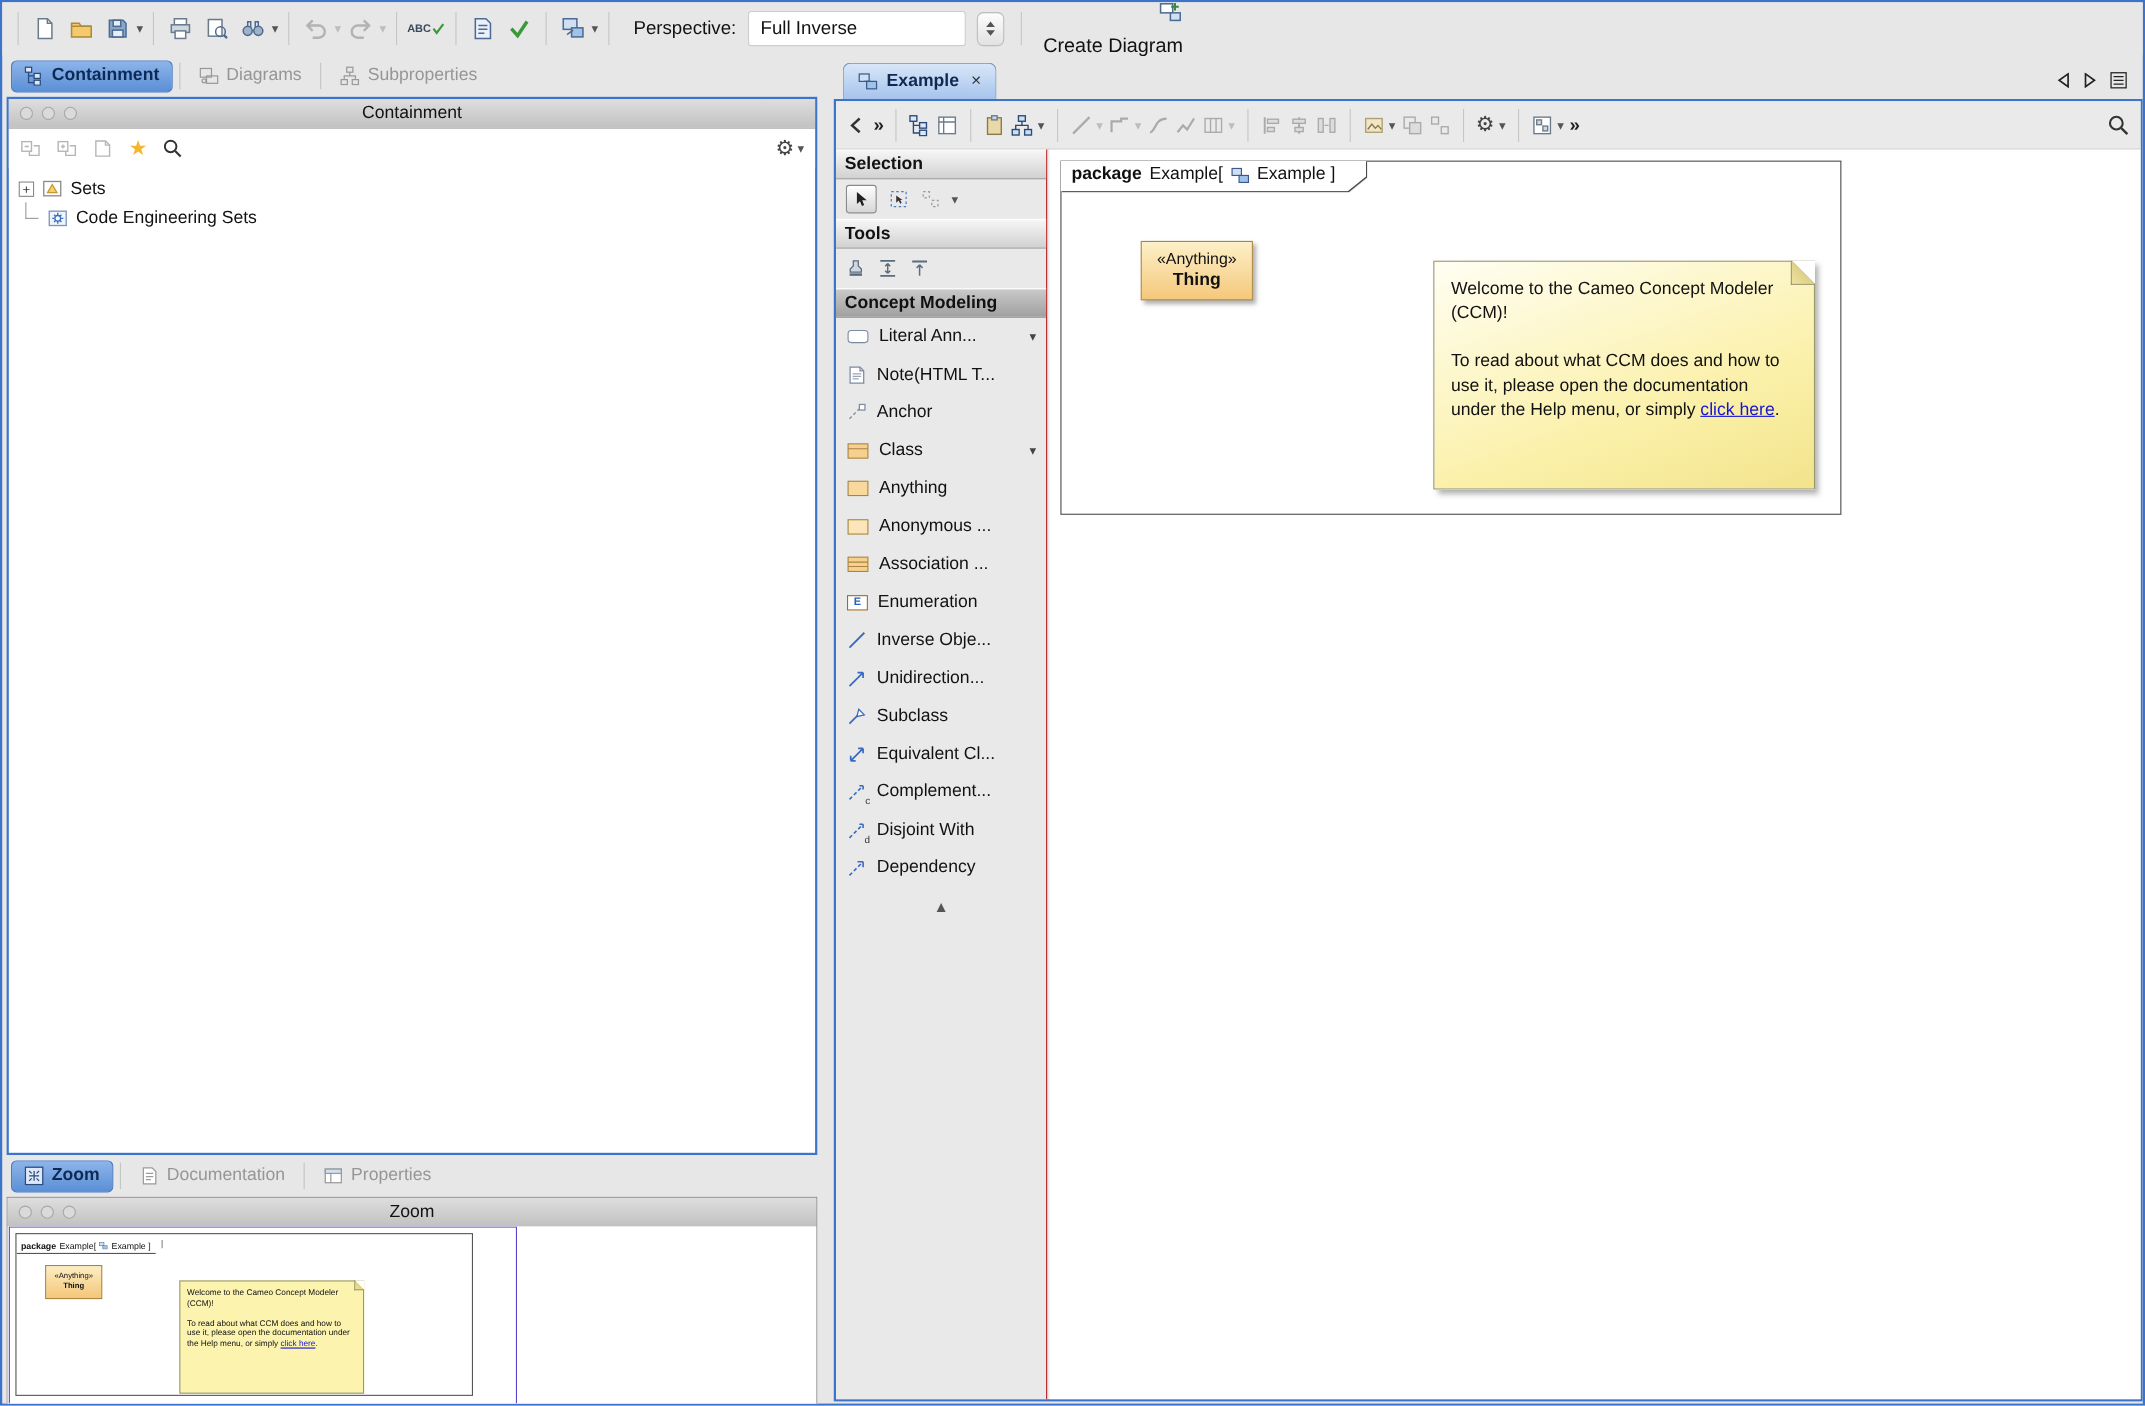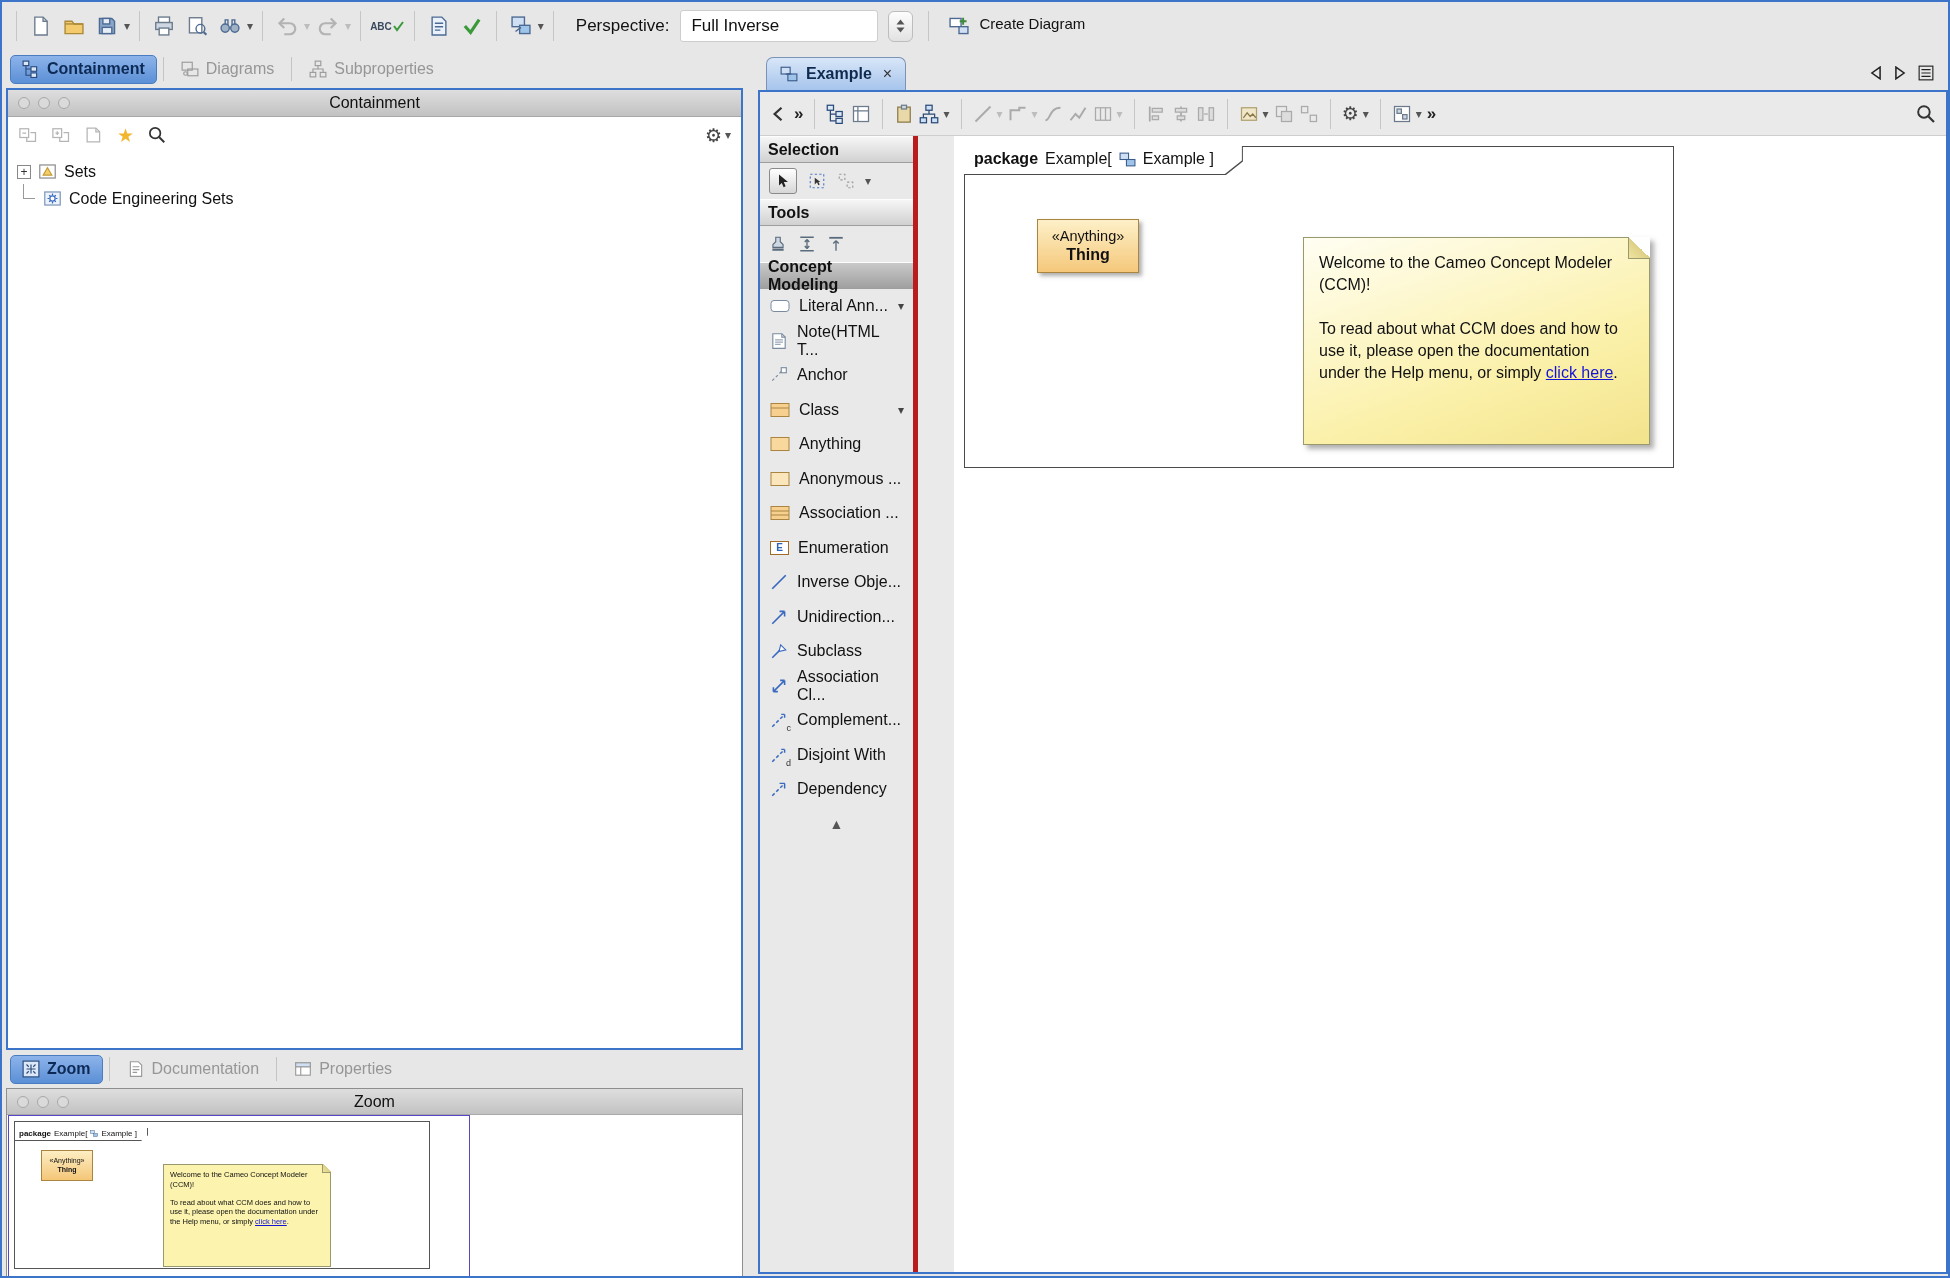--- a/index.html
+++ b/index.html
@@ -11,21 +11,21 @@
 
   
   .toolbar{position:absolute;left:0;top:0;width:100%;height:48px;display:flex;align-items:center;padding:0 8px;gap:3px;background:#e7e7e7;}
   .tbtn{height:34px;min-width:30px;display:flex;align-items:center;justify-content:center;border-radius:4px;}
   .tsep{width:1px;height:30px;background:#c6c6c6;margin:0 6px;}
   .dd{font-size:12px;color:#555;margin-left:-1px;}
   .dd.dis{color:#bdbdbd;}
   .persp-label{font-size:17px;margin:0 8px 0 13px;}
   .combo{width:198px;height:32px;background:#fff;border:1px solid #cdcdcd;border-radius:3px;display:flex;align-items:center;padding:0 10px;font-size:17px;}
   .stepper{margin-left:7px;width:25px;height:31px;border:1px solid #bdbdbd;border-radius:6px;background:linear-gradient(#fdfdfd,#e2e2e2);display:flex;flex-direction:column;align-items:center;justify-content:center;gap:2px;}
-  .create-btn{display:flex;align-items:flex-start;gap:9px;font-size:15px;margin-left:10px;}
+  .create-btn{display:flex;align-items:flex-end;gap:9px;font-size:18px;margin-left:10px;flex-direction:column;}
 
   
   .side-tabs{position:absolute;left:0;width:748px;height:38px;display:flex;align-items:center;padding:0 8px;gap:3px;}
   .side-tabs.top{top:48px;} .side-tabs.bottom{top:1048px;}
   .pill{display:flex;align-items:center;gap:7px;height:29px;padding:0 11px;border-radius:5px;font-size:16px;}
   .pill.active{background:linear-gradient(#8db4ea,#5b8fd6);border:1px solid #4a7cc2;color:#0d2a55;font-weight:bold;}
   .pill.inactive{color:#969696;}
   .vdiv{width:1px;height:24px;background:#c4c4c4;margin:0 3px;}
 
   
@@ -60,21 +60,21 @@
   .doc-tab{display:flex;align-items:center;gap:8px;height:33px;padding:0 13px;border:1px solid #7a93b6;border-bottom:none;border-radius:7px 7px 0 0;
            background:linear-gradient(#d8e6f8,#a6c4ec);font-size:16px;font-weight:bold;color:#0f2a50;}
   .tab-close{font-size:16px;color:#333;font-weight:normal;margin-left:3px;}
   .tab-nav{margin-left:auto;display:flex;align-items:center;gap:12px;padding-right:6px;margin-bottom:9px;}
 
   .dpane{position:absolute;left:756px;top:88px;width:1190px;height:1184px;border:2px solid #3b74c8;background:#eaeaea;}
   .dtoolbar{height:44px;display:flex;align-items:center;gap:5px;padding:0 9px;background:#eaeaea;border-bottom:1px solid #cfcfcf;}
   .dtb-right{margin-left:auto;display:flex;align-items:center;gap:8px;}
   .chev{font-size:17px;font-weight:bold;color:#222;line-height:1;}
 
-  .palette{position:absolute;left:0;top:44px;width:158px;bottom:0;background:#e9e9e9;border-right:5px solid #b91c1c;}
+  .palette{position:absolute;left:0;top:44px;width:192px;bottom:0;background:#e9e9e9;border-right:1px solid #b91c1c;}
   .pal-h{height:27px;display:flex;align-items:center;padding:0 8px;font-weight:bold;font-size:16px;background:linear-gradient(#f6f6f6,#d1d1d1);
          border-bottom:1px solid #9e9e9e;border-top:1px solid #fdfdfd;}
   .pal-h.dark{background:linear-gradient(#c9c9c9,#a0a0a0);}
   .pal-icons{display:flex;align-items:center;gap:11px;height:36px;padding:0 9px;}
   .sel-btn{width:28px;height:26px;border:1px solid #8a8a8a;border-radius:3px;background:linear-gradient(#ffffff,#d6d6d6);display:flex;align-items:center;justify-content:center;}
   .pal-item{display:flex;align-items:center;gap:9px;height:34.5px;padding:0 9px 0 10px;font-size:16px;}
   .pal-item .sp{margin-left:auto;font-size:12px;color:#444;}
   .pal-up{display:flex;justify-content:center;padding-top:9px;color:#555;font-size:14px;}
   .rel{position:relative;} .rl{position:absolute;right:-3px;bottom:-4px;font-size:9px;color:#333;font-style:normal;}
   .enum-box{width:19px;height:14px;border:1px solid #a06a28;background:#fff;display:flex;align-items:center;justify-content:center;}
@@ -725,21 +725,21 @@
             </svg>
           </span>
         <span>Subclass</span>
       </div>
       <div class="pal-item">
         <span class="icon">
           <svg width="18" height="18" viewBox="0 0 16 16">
               <path d="M3 13L13 3M13 3H9M13 3v4M3 13h4M3 13V9" fill="none" stroke="#3a6ac0" stroke-width="1.4"></path>
             </svg>
           </span>
-        <span>Association Cl...</span>
+        <span>Equivalent Cl...</span>
       </div>
       <div class="pal-item">
         <span class="icon rel">
           <svg width="18" height="18" viewBox="0 0 16 16">
               <path d="M2 14L13 3M13 3H8.5M13 3v4.5" fill="none" stroke="#3a6ac0" stroke-width="1.3" stroke-dasharray="3 2"></path>
             </svg>
           <i class="rl">c</i>
           </span>
         <span>Complement...</span>
       </div>

